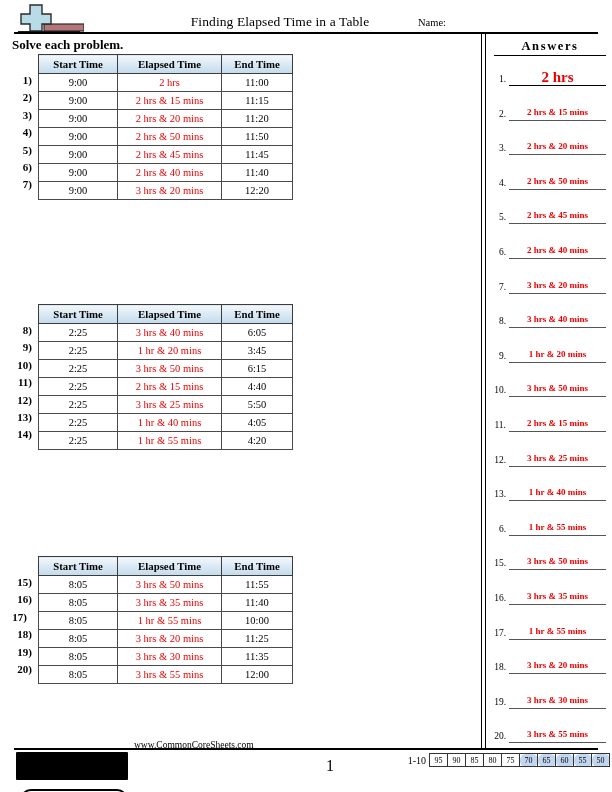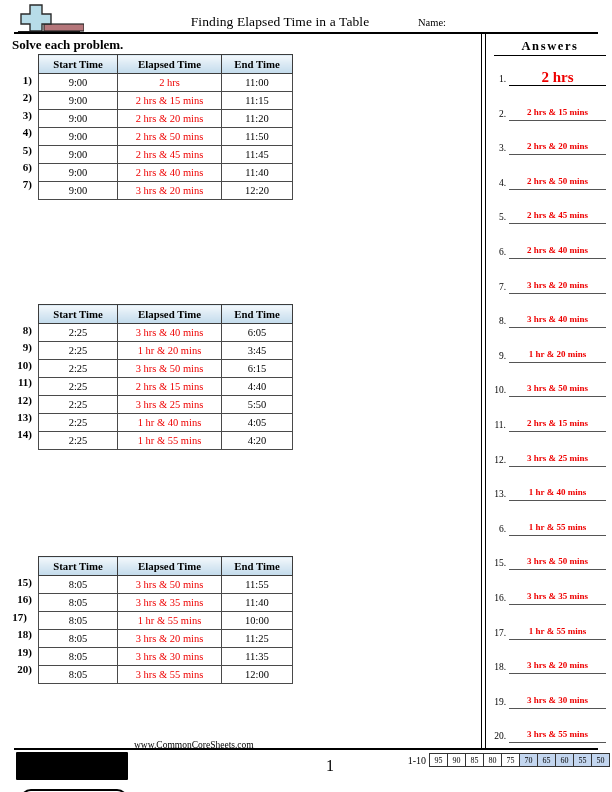--- a/index.html
+++ b/index.html
@@ -213,21 +213,21 @@
     background: #ffffff;
   }
   #score-table td.lbl {
     border: none;
     width: 30px;
     text-align: right;
     padding-right: 3px;
     font-size: 10px;
     background: transparent;
   }
-  #score-table td.hl { background: #c3d6ef; }
+  #score-table td.hl { background: #c3d6ef; border-radius: 6px; }
 </style>
 </head>
 <body>
 
 <div id="header">
 
   <div id="logo">
     <svg width="68" height="30" viewBox="0 0 68 30">
       <rect x="28" y="21" width="40" height="7" fill="#b5767a" stroke="#2b2b2b" stroke-width="1.2"></rect>
       <path d="M14 2 H26 V11 H35 V21 H26 V28 H14 V21 H5 V11 H14 Z" fill="#b7dce8" stroke="#2b2b2b" stroke-width="1.4" stroke-linejoin="miter"></path>

